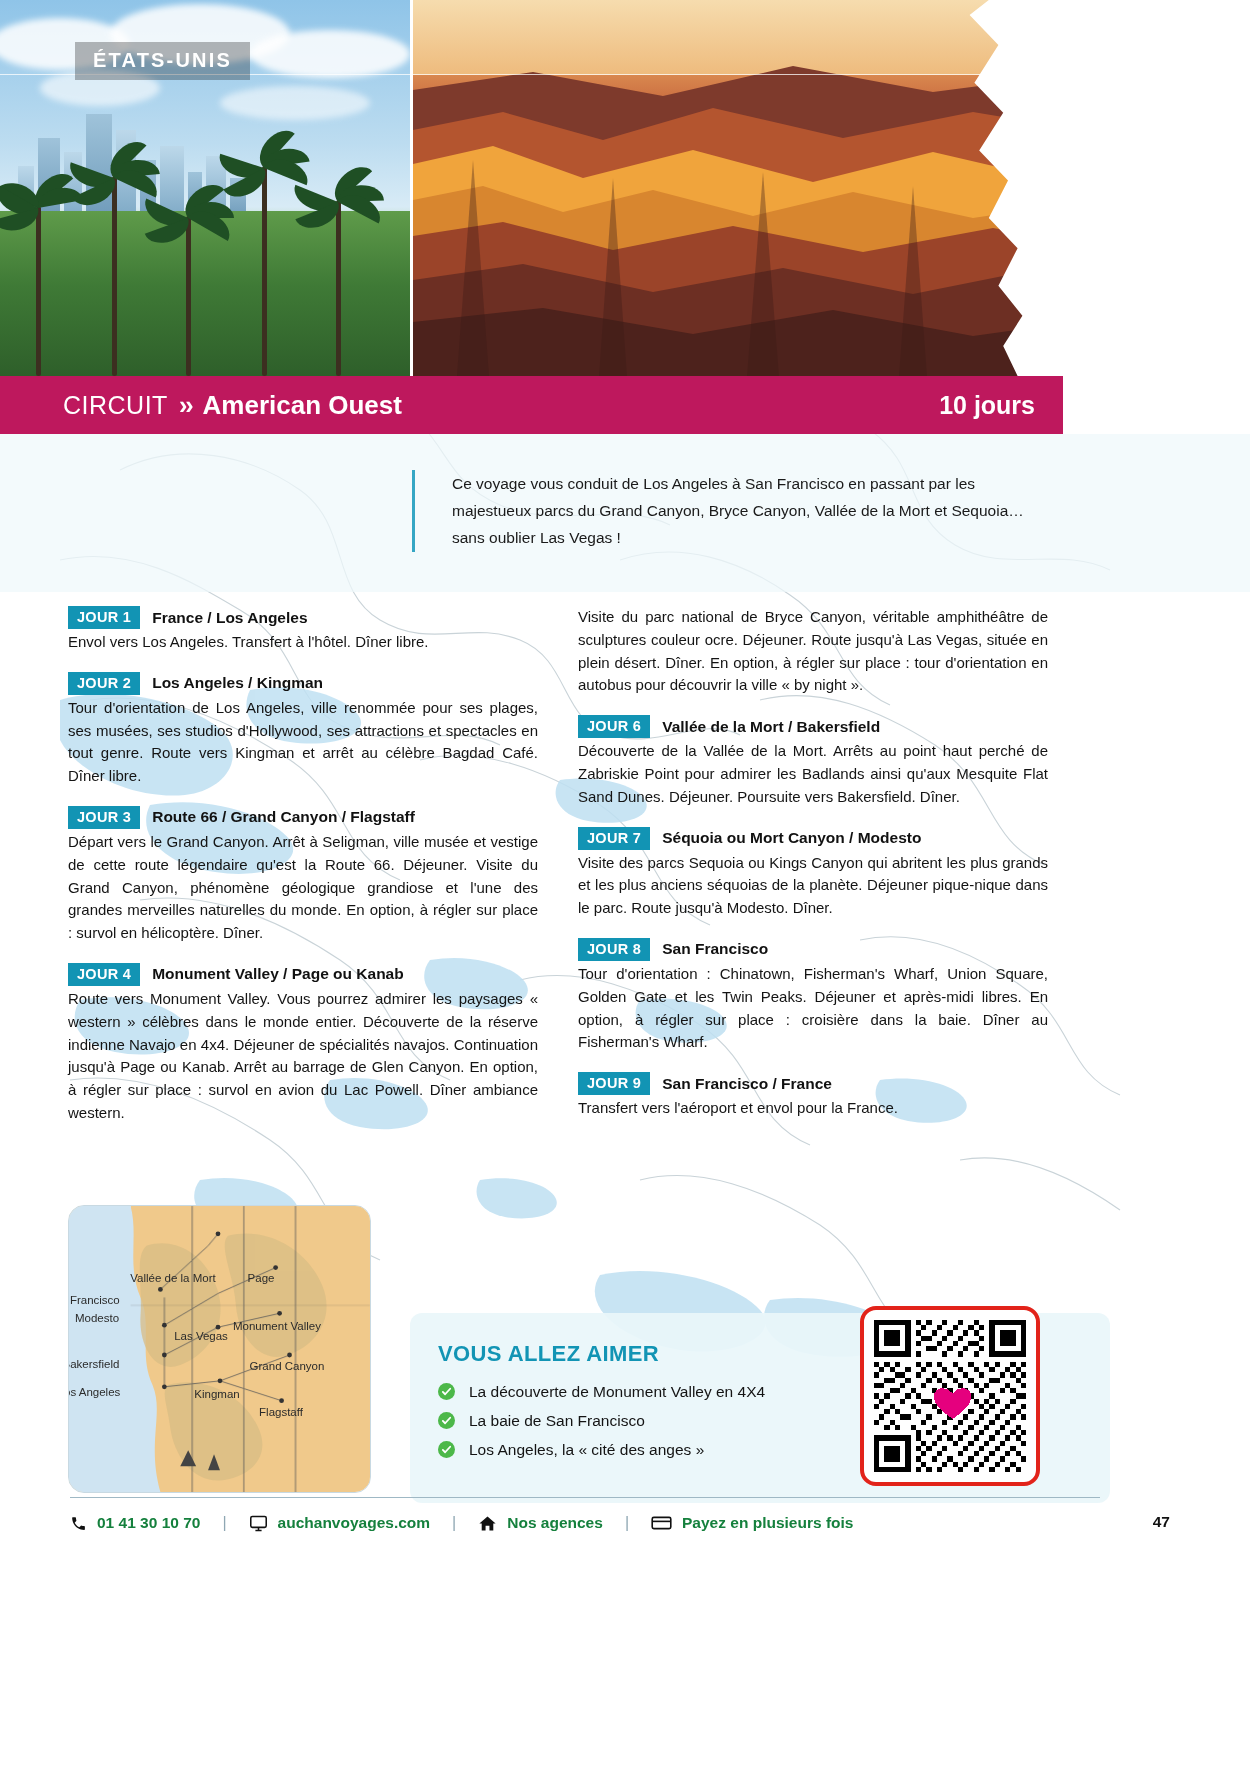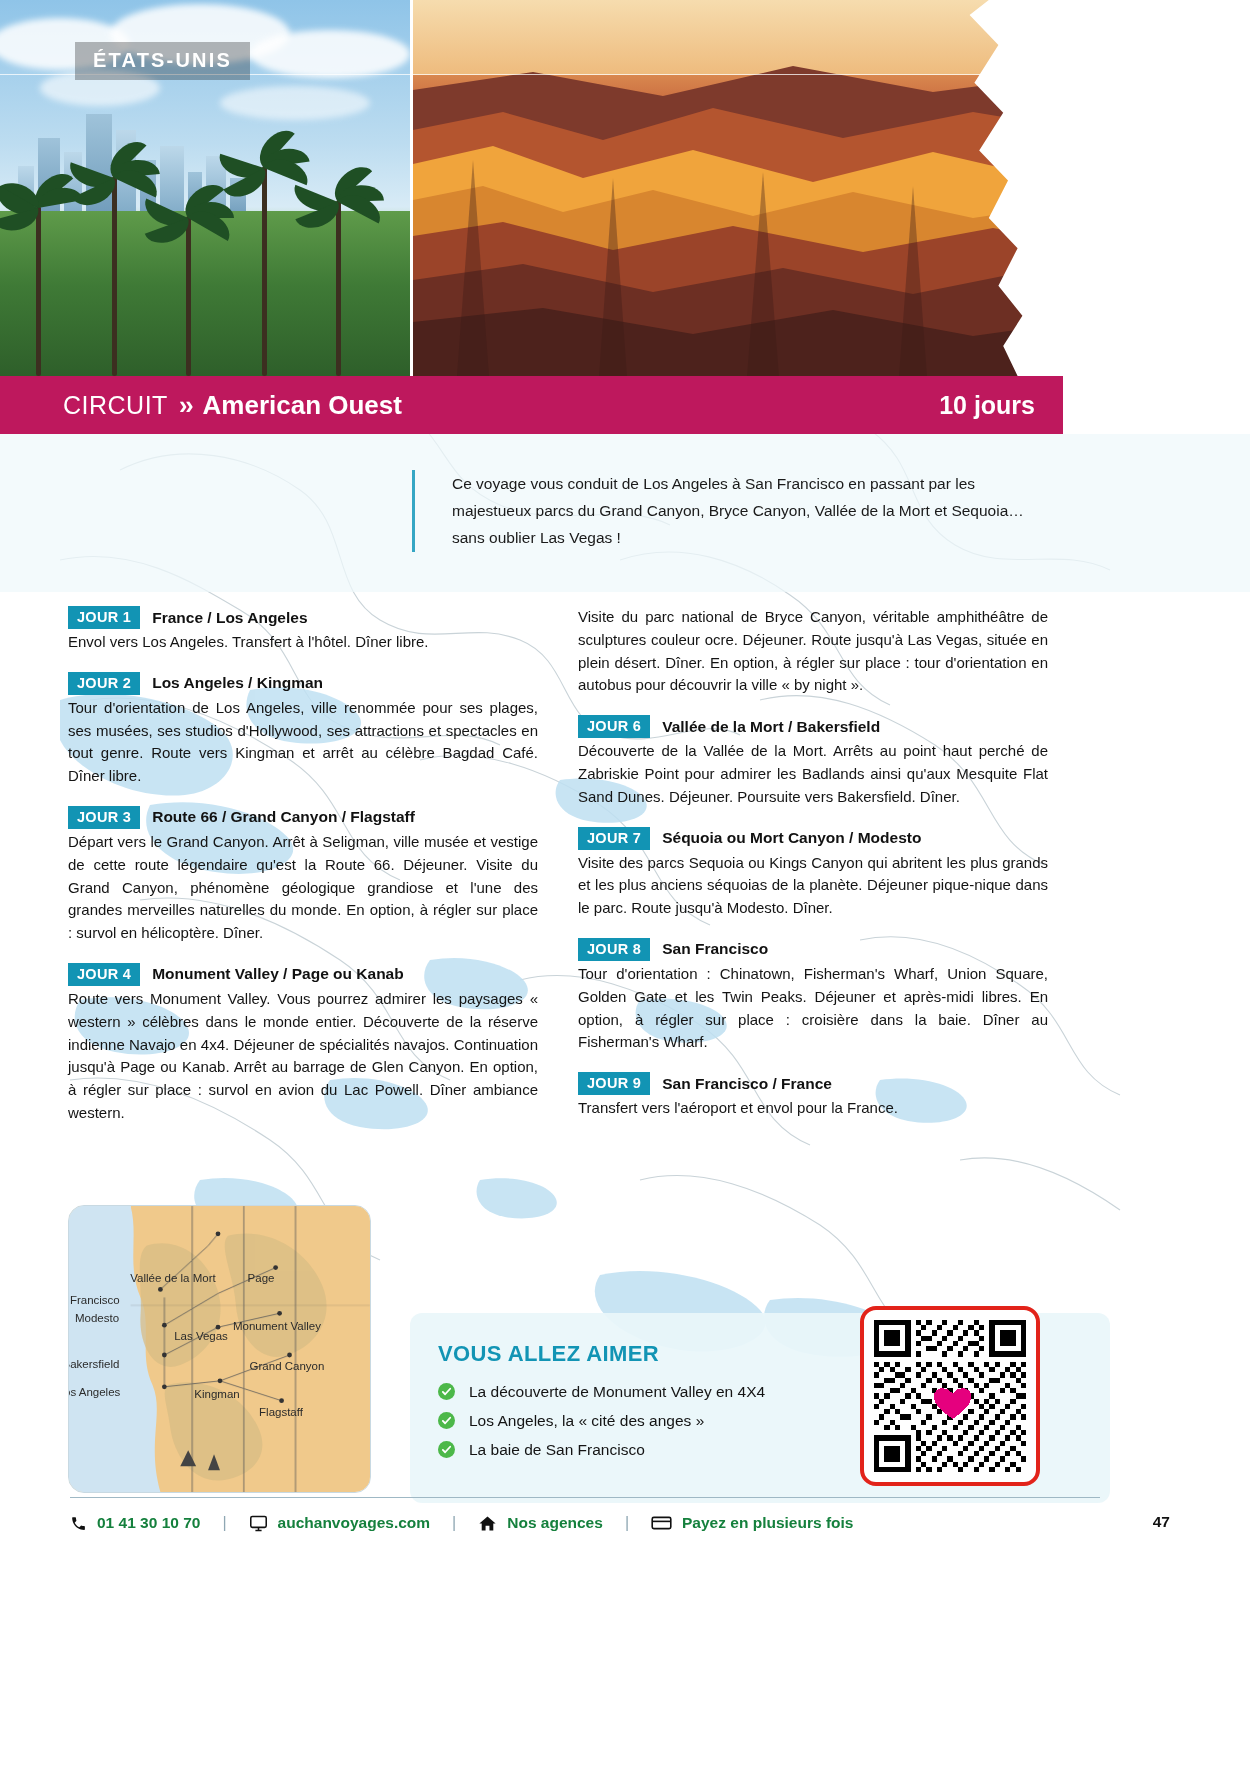--- a/index.html
+++ b/index.html
@@ -393,29 +393,29 @@
             </svg>
           </span>
           <span>La découverte de Monument Valley en 4X4</span>
         </li>
         <li>
           <span class="tick">
             <svg viewBox="0 0 24 24" fill="none" stroke="#fff" stroke-width="4" stroke-linecap="round" stroke-linejoin="round">
               <path d="M4 13l5 5L20 6"></path>
             </svg>
           </span>
-          <span>Los Angeles, la « cité des anges »</span>
+          <span>La baie de San Francisco</span>
         </li>
         <li>
           <span class="tick">
             <svg viewBox="0 0 24 24" fill="none" stroke="#fff" stroke-width="4" stroke-linecap="round" stroke-linejoin="round">
               <path d="M4 13l5 5L20 6"></path>
             </svg>
           </span>
-          <span>La baie de San Francisco</span>
+          <span>Los Angeles, la « cité des anges »</span>
         </li>
       </ul>
   </div>
 
   <div class="qr-wrap">
     <svg class="qr" viewBox="0 0 29 29" shape-rendering="crispEdges">
       <rect width="29" height="29" fill="#fff"></rect>
       <g fill="#000">
         <rect x="0" y="0" width="7" height="1"></rect>
           <rect x="0" y="6" width="7" height="1"></rect>

